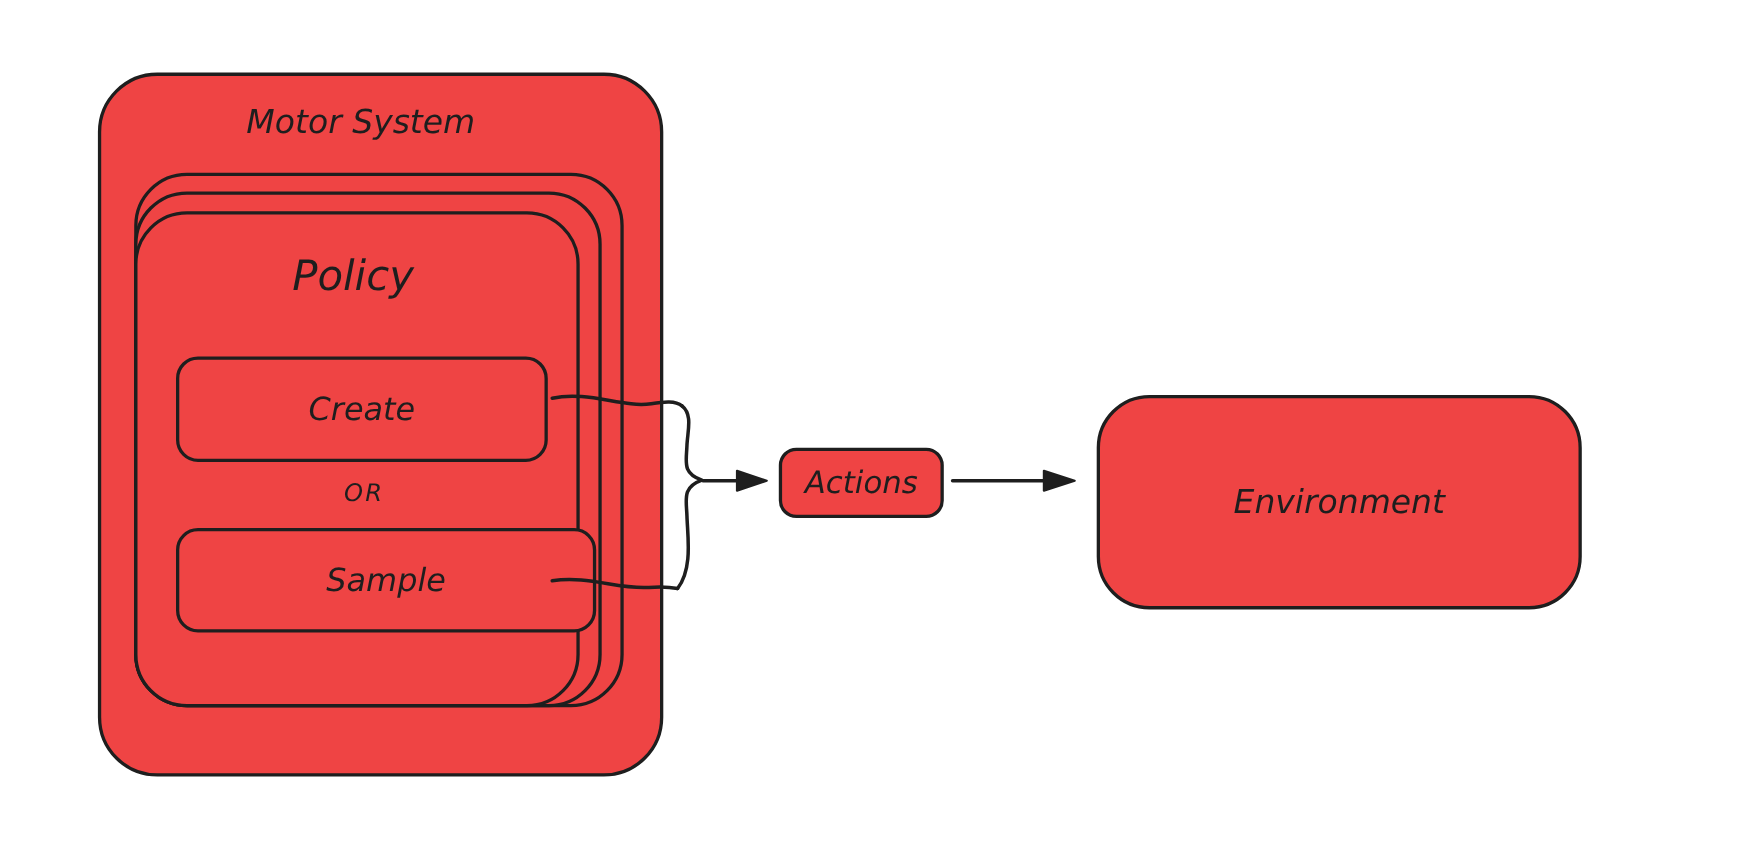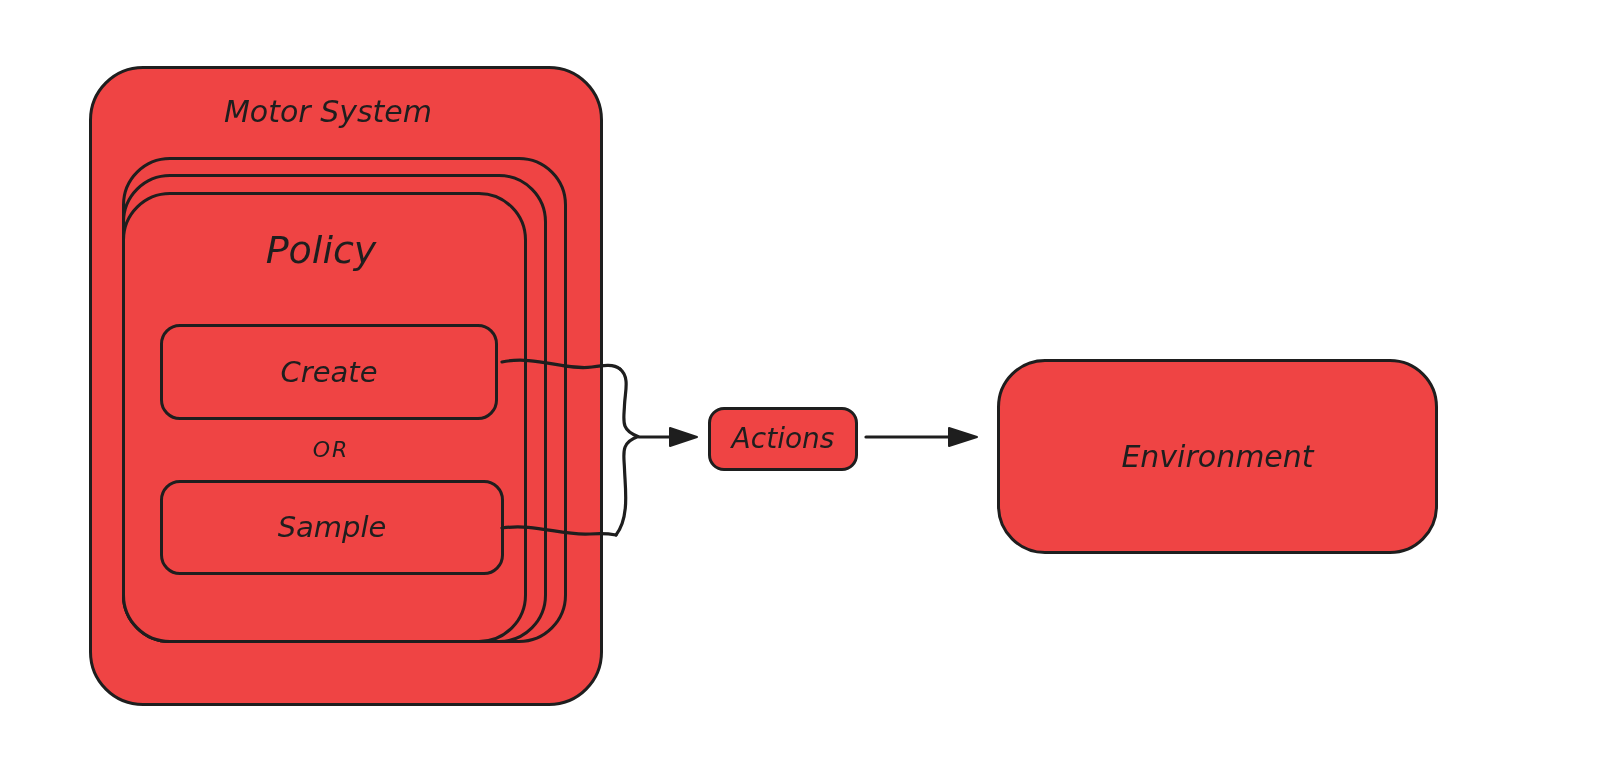--- a/index.html
+++ b/index.html
@@ -46,21 +46,21 @@
   #motor-system-label { left: 328px; top: 112px; font-size: 30px; }
 
   
   #policy-card-back  { left: 122px; top: 157px; width: 445px; height: 486px; border-radius: 48px; }
   #policy-card-mid   { left: 122px; top: 174px; width: 425px; height: 469px; border-radius: 48px; }
   #policy-card-front { left: 122px; top: 192px; width: 405px; height: 451px; border-radius: 48px; }
   #policy-label { left: 321px; top: 251px; font-size: 38px; }
 
   
   #create-box { left: 160px; top: 324px; width: 338px; height: 96px; border-radius: 20px; }
-  #sample-box { left: 160px; top: 480px; width: 344px; height: 95px; border-radius: 20px; }
+  #sample-box { left: 160px; top: 480px; width: 382px; height: 95px; border-radius: 20px; }
   #or-label   { left: 331px; top: 450px; font-size: 22px; letter-spacing: 2px; }
 
   
   #actions-box { left: 708px; top: 407px; width: 150px; height: 64px; border-radius: 16px; }
 
   
   #environment-box { left: 997px; top: 337px; width: 441px; height: 195px; border-radius: 48px; margin-top: 22px; }
   #environment-box .label { font-size: 30px; }
 
   

